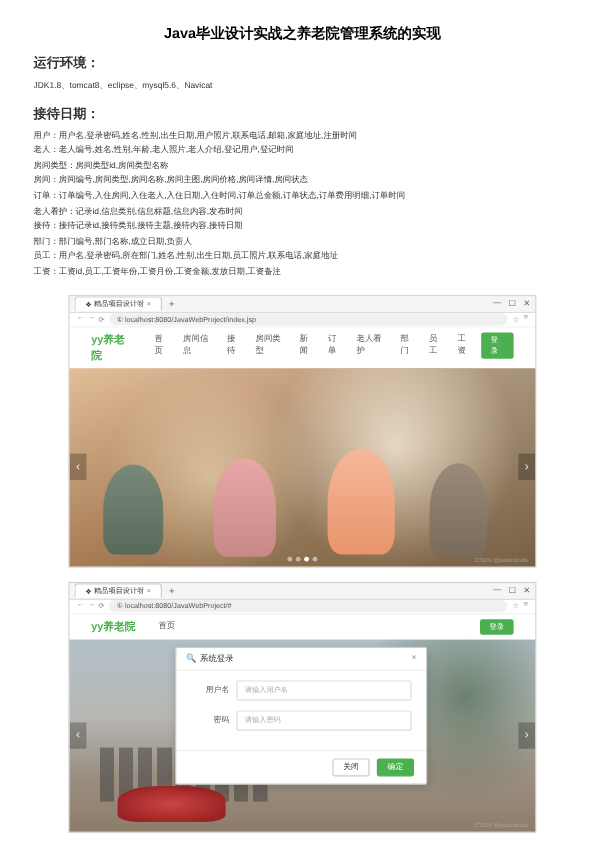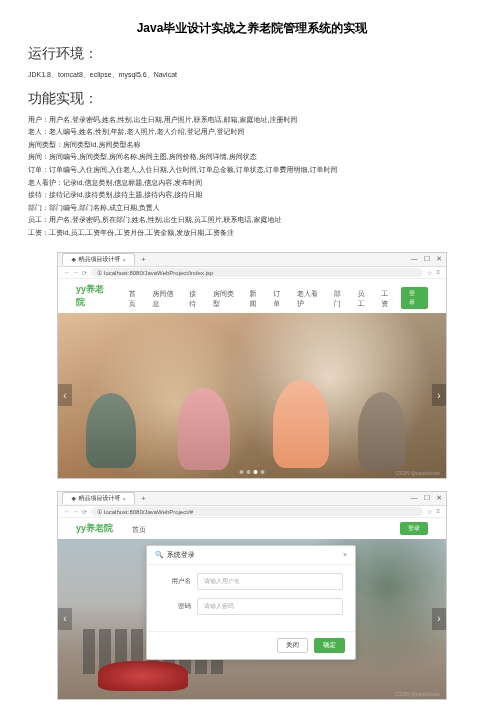--- a/index.html
+++ b/index.html
@@ -11,22 +11,22 @@
       color: #333;
       padding: 20px 28px;
     }
     h1 {
       text-align: center;
       font-size: 12px;
       font-weight: bold;
       color: #000;
     }
     h2 {
-      font-size: 14px;
-      font-weight: normal;
+      font-size: 11px;
+      font-weight: bold;
       margin: 8px 0 6px 0;
     }
     .desc-line {
       font-size: 7px;
       line-height: 1.8;
       color: #333;
     }
     .screenshot {
       width: 390px;
       margin: 12px auto;
@@ -77,21 +77,21 @@
     .url-field {
       flex: 1;
       background: #f0f0f0;
       border-radius: 6px;
       padding: 1px 6px;
       color: #555;
     }
     .addr-icons { display: flex; gap: 4px; color: #888; }
     .site-header {
       display: flex;
-      align-items: flex-end;
+      align-items: flex-start;
       padding: 4px 18px;
       background: #fff;
       gap: 3px;
       font-size: 7px;
     }
     .logo { color: #4caf50; font-weight: bold; font-size: 9px; margin-right: 12px; }
     .nav-item { color: #555; padding: 0 4px; }
     .login-btn {
       margin-left: auto;
       background: #4caf50;
@@ -173,21 +173,21 @@
     .btn-primary { background: #4caf50; color: #fff; border-color: #4caf50; }
   </style>
 </head>
 <body>
 
 <h1>Java毕业设计实战之养老院管理系统的实现</h1>
 
 <h2>运行环境：</h2>
 <p class="desc-line">JDK1.8、tomcat8、eclipse、mysql5.6、Navicat</p>
 
-<h2>功能实现：</h2>
+<h2>接待日期：</h2>
 <p class="desc-line">用户：用户名,登录密码,姓名,性别,出生日期,用户照片,联系电话,邮箱,家庭地址,注册时间</p>
 <p class="desc-line">老人：老人编号,姓名,性别,年龄,老人照片,老人介绍,登记用户,登记时间</p>
 <p class="desc-line">房间类型：房间类型id,房间类型名称</p>
 <p class="desc-line">房间：房间编号,房间类型,房间名称,房间主图,房间价格,房间详情,房间状态</p>
 <p class="desc-line">订单：订单编号,入住房间,入住老人,入住日期,入住时间,订单总金额,订单状态,订单费用明细,订单时间</p>
 <p class="desc-line">老人看护：记录id,信息类别,信息标题,信息内容,发布时间</p>
 <p class="desc-line">接待：接待记录id,接待类别,接待主题,接待内容,接待日期</p>
 <p class="desc-line">部门：部门编号,部门名称,成立日期,负责人</p>
 <p class="desc-line">员工：用户名,登录密码,所在部门,姓名,性别,出生日期,员工照片,联系电话,家庭地址</p>
 <p class="desc-line">工资：工资id,员工,工资年份,工资月份,工资金额,发放日期,工资备注</p>

